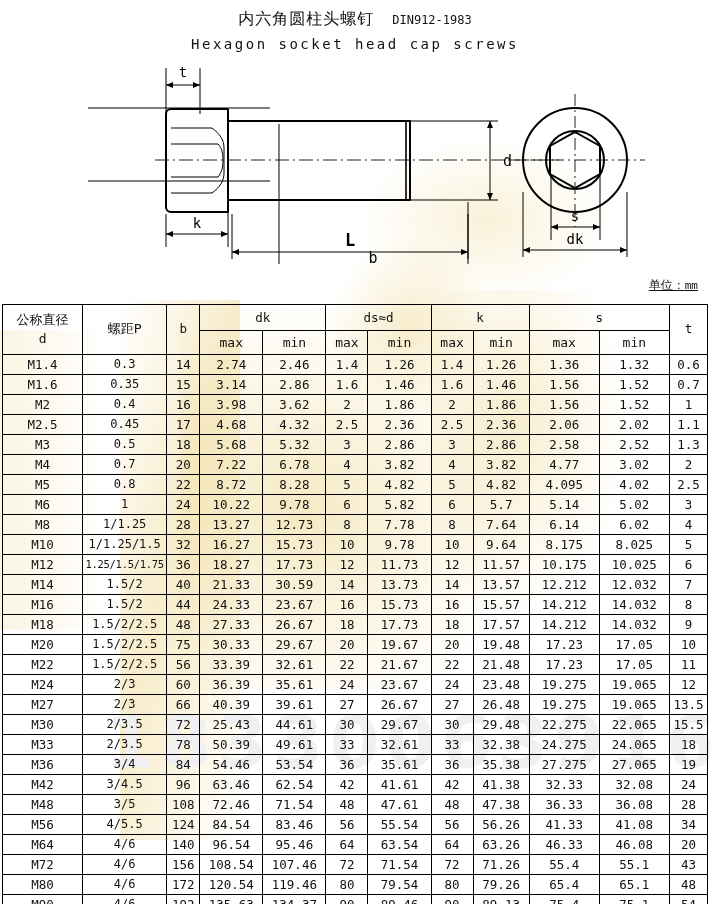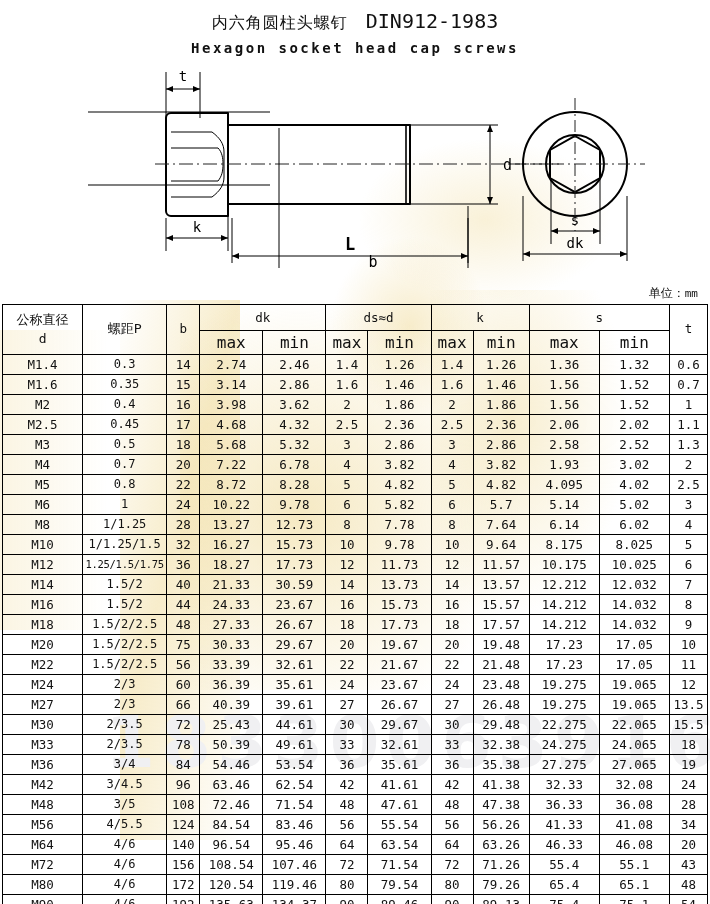--- a/index.html
+++ b/index.html
@@ -40,31 +40,31 @@
   .wm-b4{left:430px;top:290px;width:200px;height:330px;
         background:radial-gradient(ellipse at 40% 40%, rgba(240,220,158,.50), rgba(240,220,158,0) 70%);}
   .wm-b5{left:360px;top:140px;width:250px;height:160px;
         background:radial-gradient(ellipse at 50% 50%, rgba(242,224,168,.45), rgba(242,224,168,0) 72%);}
   .wm-b6{left:0px;top:330px;width:120px;height:300px;
         background:linear-gradient(90deg, rgba(241,221,160,.30), rgba(241,221,160,0) 90%);}
 
   
   .titles{position:relative;z-index:3;text-align:center;padding-top:9px;}
   .title-cn{font-family:"DejaVu Sans", sans-serif;font-size:16px;letter-spacing:1px;}
-  .title-cn .std{font-family:"DejaVu Sans Mono", monospace;font-size:20px;letter-spacing:0px;margin-left:18px;}
-  .title-en{font-family:"DejaVu Sans Mono", monospace;font-size:14px;letter-spacing:2.5px;margin-top:6px;font-weight:bold;}
+  .title-cn .std{font-family:"DejaVu Sans Mono", monospace;font-size:12px;letter-spacing:0px;margin-left:18px;}
+  .title-en{font-family:"DejaVu Sans Mono", monospace;font-size:14px;letter-spacing:2.5px;margin-top:6px;}
 
   
   .drawing{position:relative;z-index:3;height:212px;}
   .drawing svg{position:absolute;left:0;top:0;}
 
   
   .unit{
-    position:absolute;right:12px;top:285px;z-index:3;
-    font-family:"DejaVu Sans", sans-serif;font-size:12px;
+    position:absolute;right:12px;top:277px;z-index:3;
+    font-family:"DejaVu Sans", sans-serif;font-size:12px;text-decoration:underline;
   }
   .unit .mm{font-family:"DejaVu Sans Mono", monospace;font-size:11px;}
 
   
   .tbl-wrap{position:absolute;left:2px;top:304px;z-index:3;}
   table{
     border-collapse:collapse;
     width:706px;
     table-layout:fixed;
     font-family:"DejaVu Sans Mono", monospace;
@@ -75,21 +75,21 @@
     text-align:center;
     padding:0;
     height:19px;
     line-height:19px;
     font-weight:normal;
     background:transparent;
   }
   thead th{height:24px;line-height:24px;}
   .h-cn{font-family:"DejaVu Sans", sans-serif;font-size:13px;}
   .h-top{height:25px;line-height:25px;}
-  .h-sub{height:23px;line-height:23px;font-size:16px;}
+  .h-sub{height:23px;line-height:23px;font-size:13px;}
   .h-tall{height:48px;line-height:1.45;}
   .h-tall .l1{display:block;}
   .h-tall .l2{display:block;font-family:"DejaVu Sans Mono", monospace;}
   td.pitch{font-size:12px;}
   td.pitch.small{font-size:10.5px;letter-spacing:-.3px;}
 </style>
 </head>
 <body>
 
 <div class="wm-layer">
@@ -330,21 +330,21 @@
         <tr>
           <td>M4</td>
           <td class="pitch">0.7</td>
           <td>20</td>
           <td>7.22</td>
           <td>6.78</td>
           <td>4</td>
           <td>3.82</td>
           <td>4</td>
           <td>3.82</td>
-          <td>1.93</td>
+          <td>4.77</td>
           <td>3.02</td>
           <td>2</td>
         </tr>
         <tr>
           <td>M5</td>
           <td class="pitch">0.8</td>
           <td>22</td>
           <td>8.72</td>
           <td>8.28</td>
           <td>5</td>

